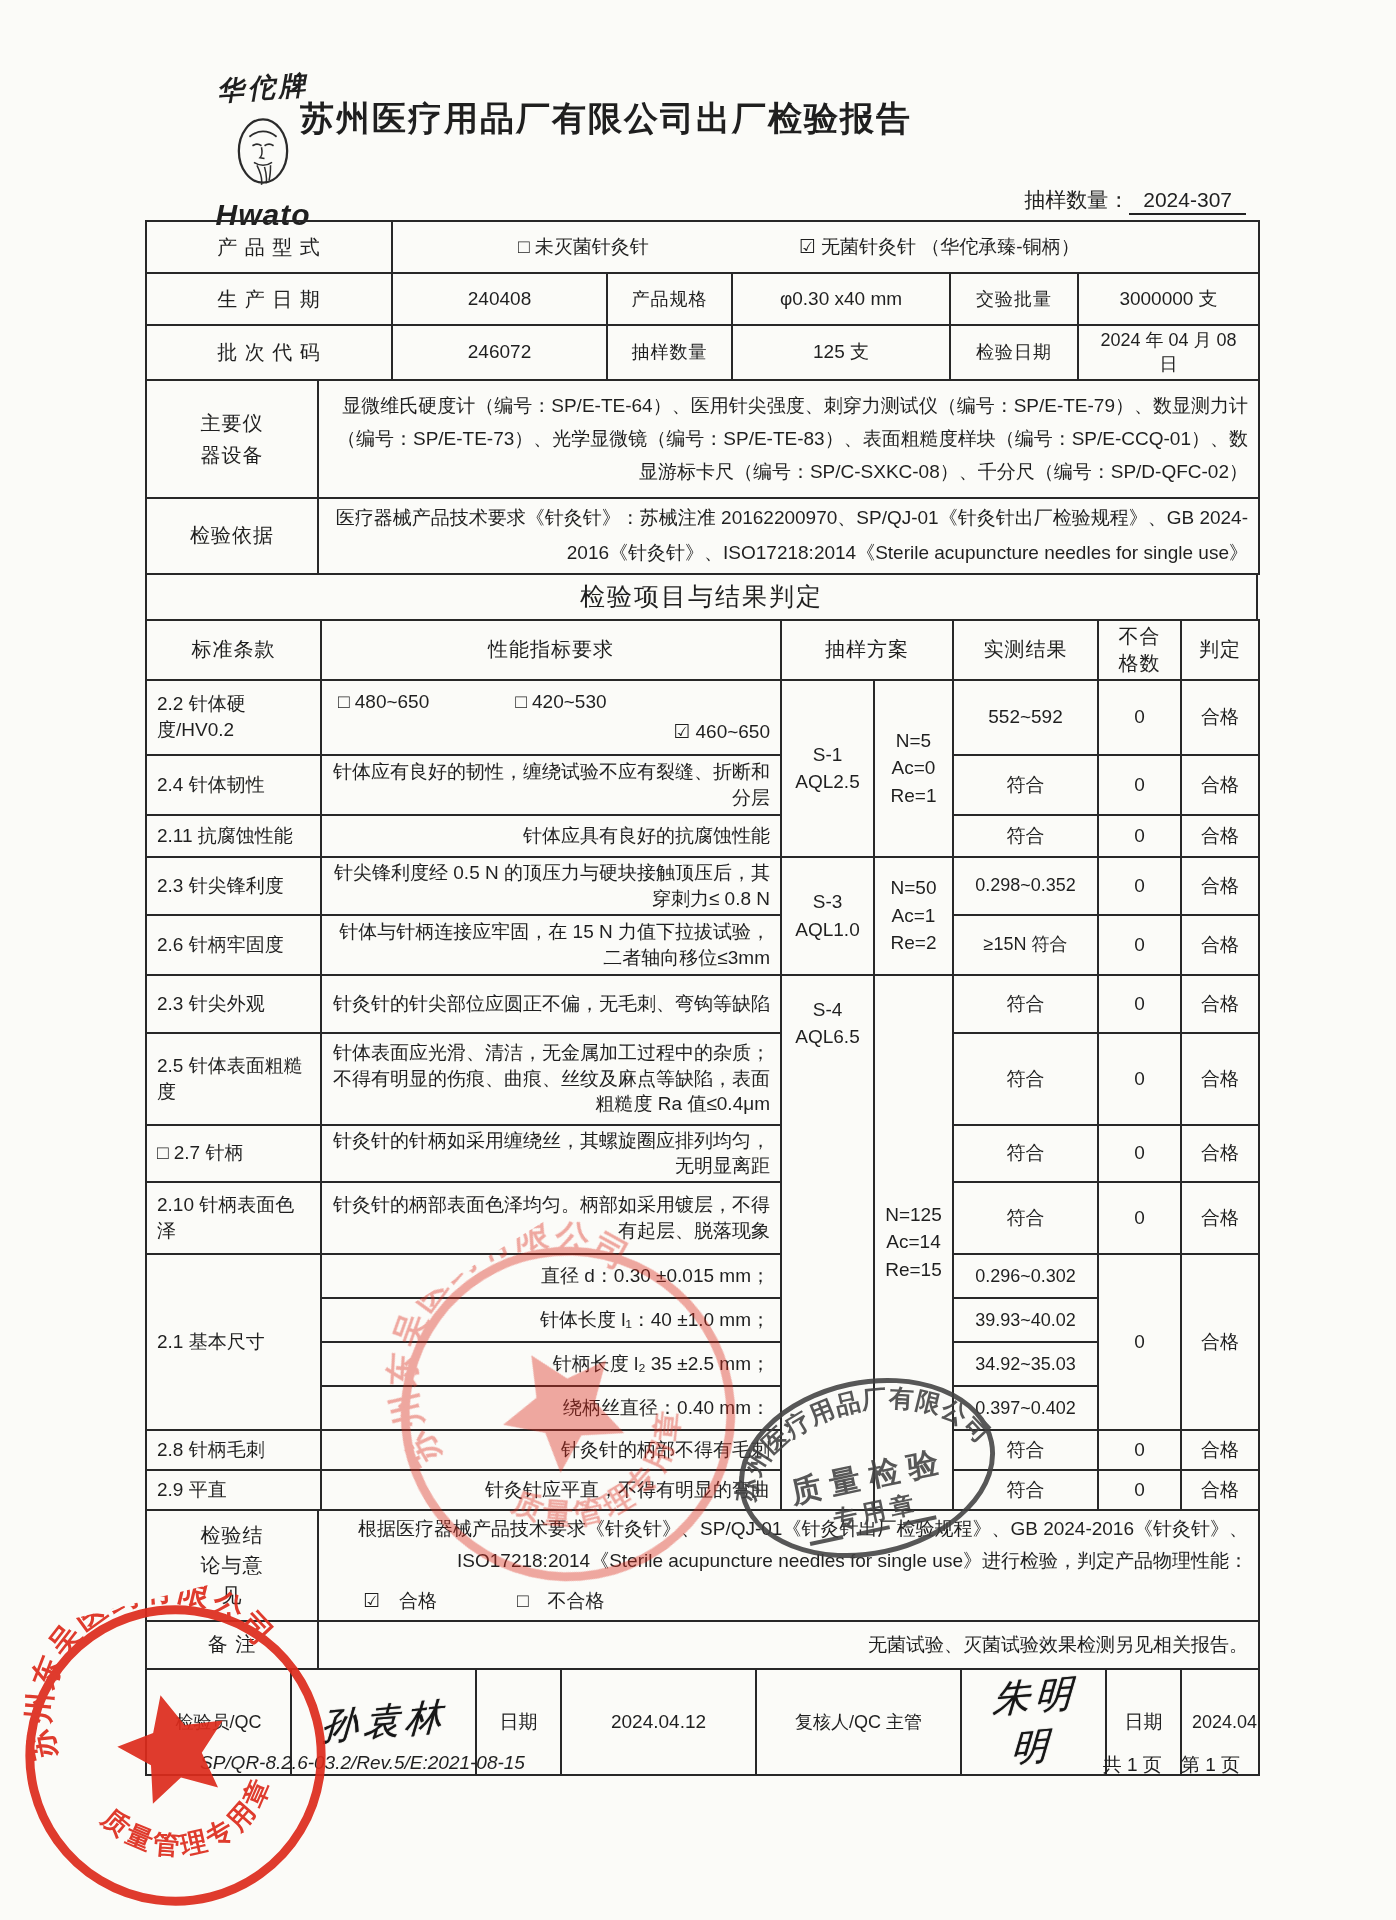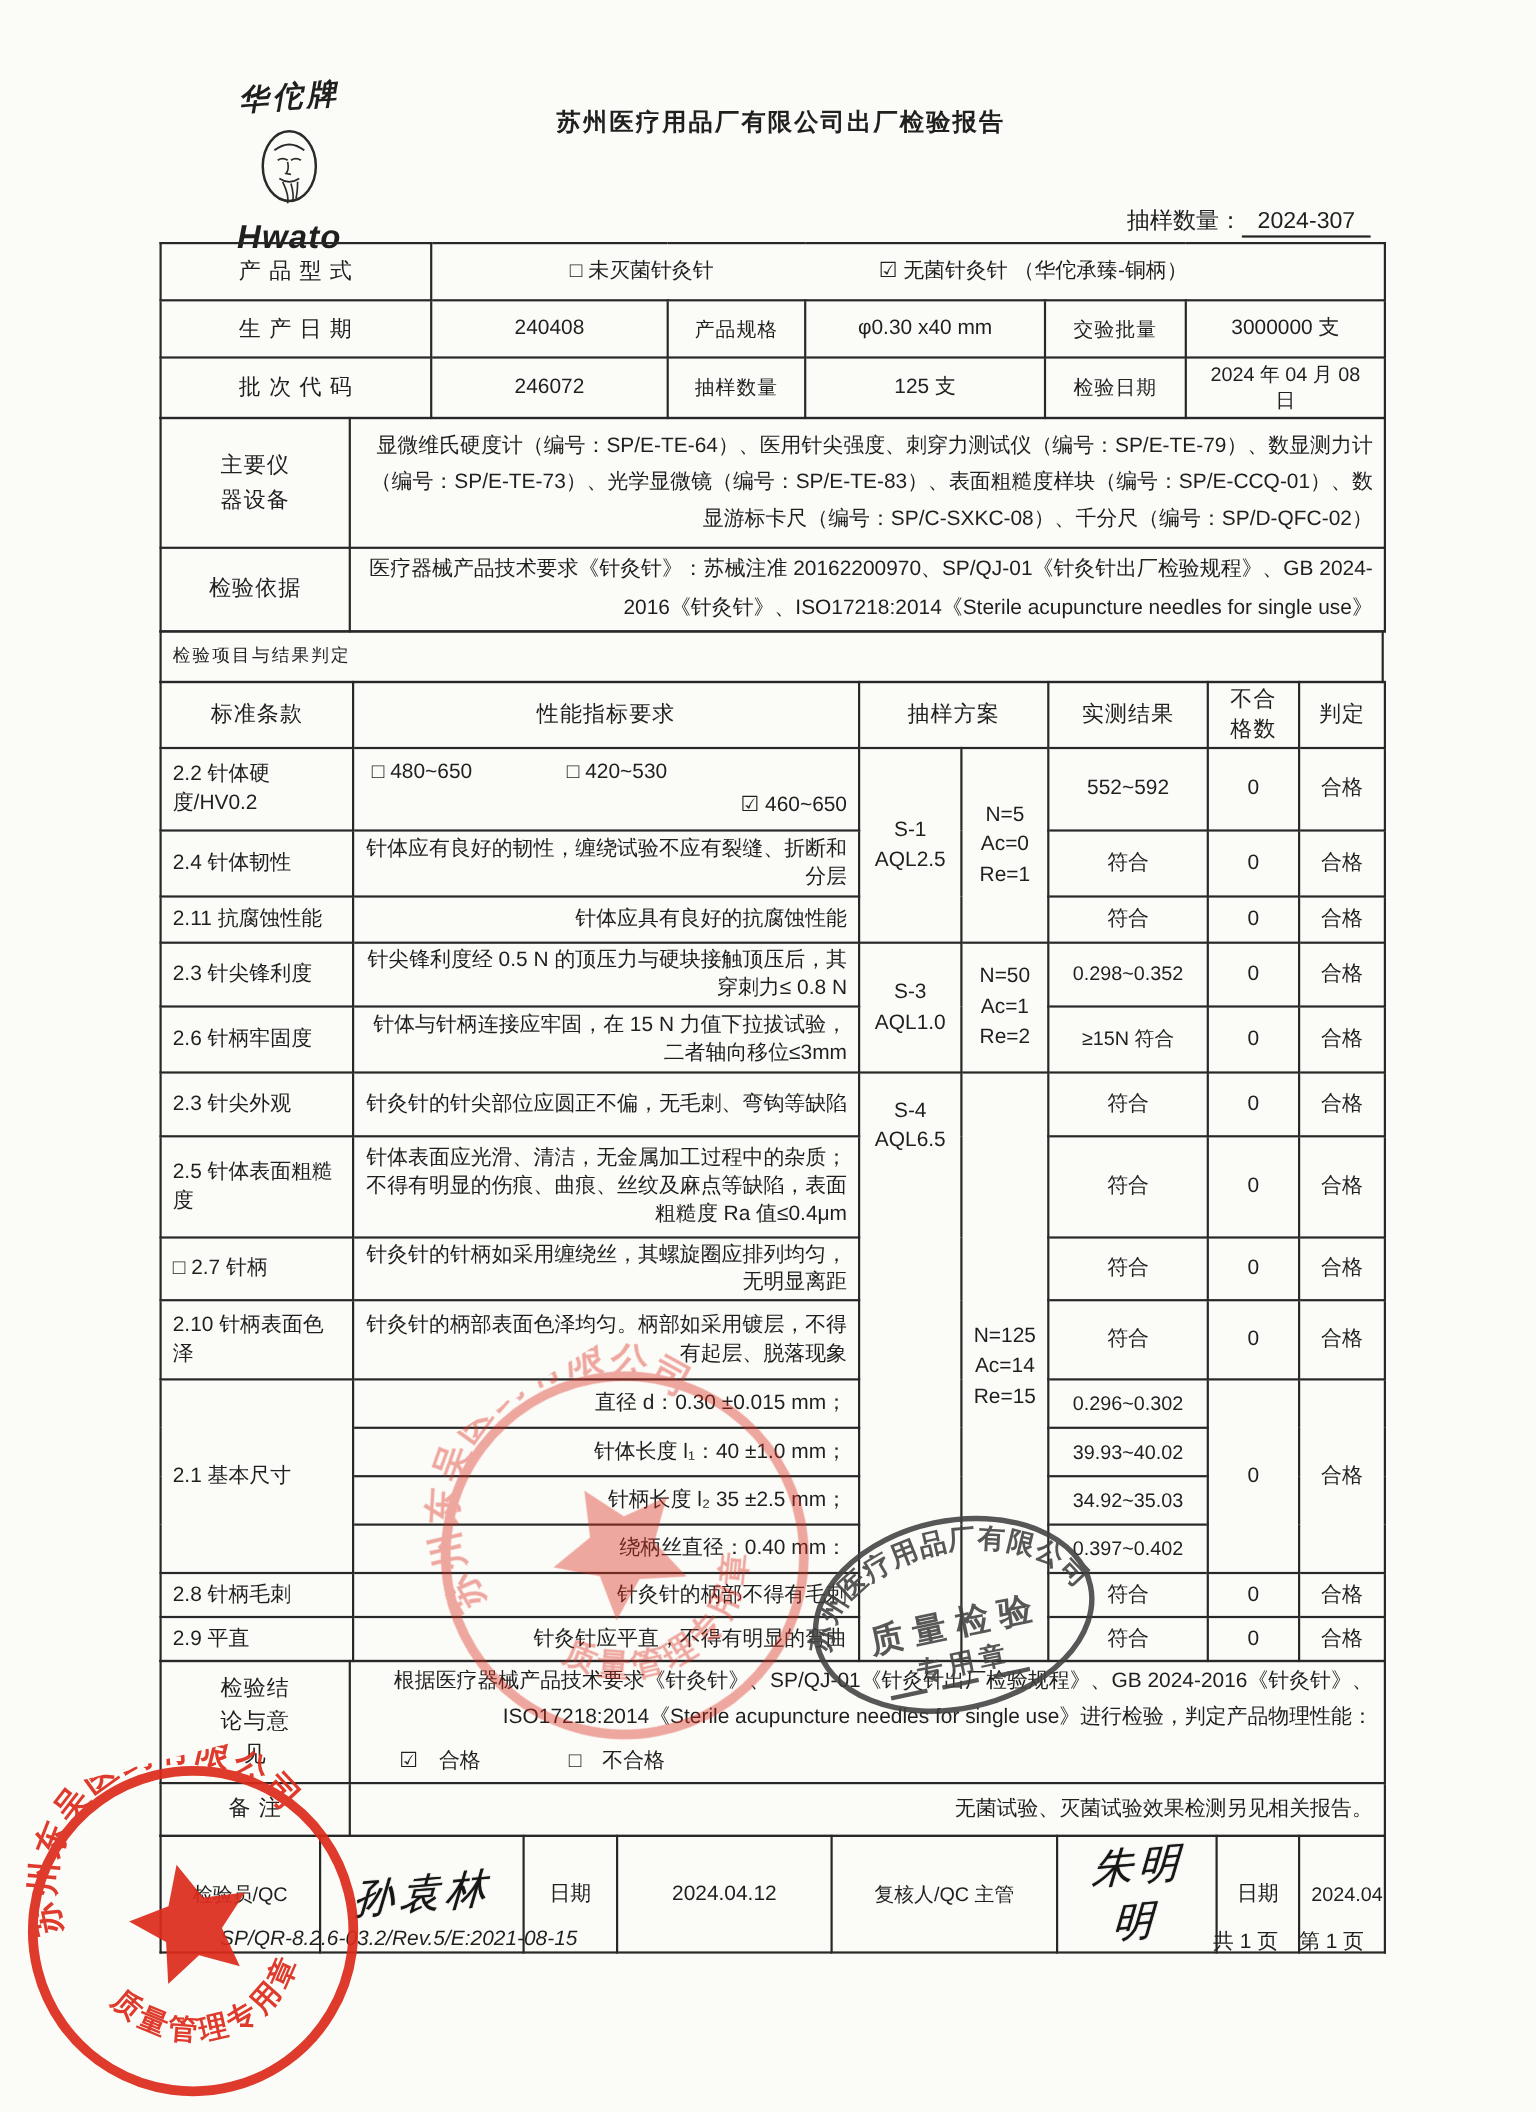--- a/index.html
+++ b/index.html
@@ -7,32 +7,32 @@
     width:1396px;height:1920px;position:relative;overflow:hidden;
     background:#fbfbf8;color:#1f1f1f;
     font-family:"Liberation Sans","DejaVu Sans",sans-serif;
   }
   
   .hdr{position:absolute;left:0;top:0;width:1396px;height:222px}
   .brand{position:absolute;left:178px;top:70px;width:170px;text-align:center}
   .brand-cn{font-size:27px;font-weight:bold;font-style:italic;letter-spacing:4px;transform:rotate(-4deg)}
   .brand-logo{margin:2px auto 0}
   .brand-en{font-size:30px;font-weight:bold;font-style:italic;letter-spacing:1px}
-  .title{position:absolute;left:300px;top:96px;width:820px;text-align:center;font-size:22px;font-weight:bold;letter-spacing:2px}
+  .title{position:absolute;left:300px;top:96px;width:820px;text-align:left;font-size:34px;font-weight:bold;letter-spacing:2px}
   .subtitle{position:absolute;left:300px;top:148px;width:820px;text-align:center;font-size:29px;font-weight:bold;letter-spacing:3px}
   .repno{position:absolute;right:150px;top:186px;font-size:21px}
   .repno b{font-weight:normal;border-bottom:2px solid #222;padding:0 14px 2px 14px}
   
   .doc{position:absolute;left:145px;top:222px;width:1113px}
   table{border-collapse:collapse;table-layout:fixed;width:1113px;margin-top:-2px}
   td{border:2px solid #282828;font-size:19px;padding:2px 10px;vertical-align:middle;overflow:hidden;line-height:1.35}
   .c{text-align:center}
   .lbl{text-align:center;font-size:20px;letter-spacing:1px}
   .sm{font-size:18px}
-  .banner td{text-align:left;font-size:16px;height:40px;letter-spacing:2px}
+  .banner td{text-align:center;font-size:25px;height:40px;letter-spacing:2px}
   .hd td{text-align:center;font-size:20px;letter-spacing:1px}
   .req{text-align:right}
   .wrapnarrow{display:inline-block;max-width:82px;line-height:1.5}
   .wrapnarrow2{display:inline-block;max-width:66px;line-height:1.6}
   .cbline{display:flex;gap:86px;padding-left:6px}
   .optline{display:flex;gap:80px;padding-left:34px;margin-top:8px}
   .plan div{line-height:1.45}
   .sig{font-size:37px;font-style:italic;letter-spacing:5px;color:#161616;display:inline-block;transform:rotate(-5deg) skewX(-8deg);text-shadow:0 0 1px #333}
   
   .foot{position:absolute;left:145px;top:1752px;width:1113px;display:flex;justify-content:space-between;font-size:19px}

